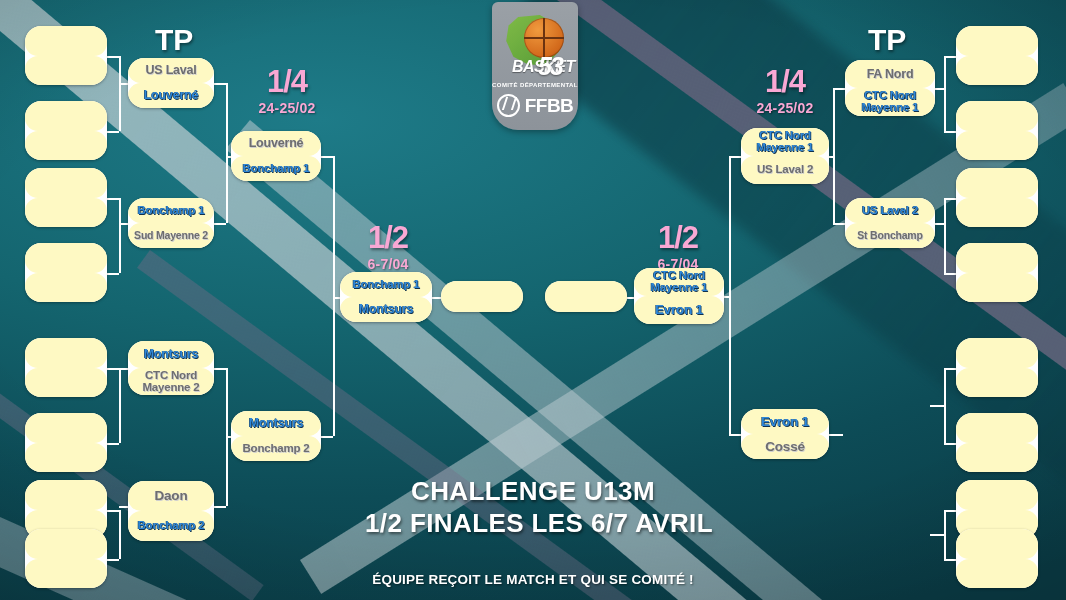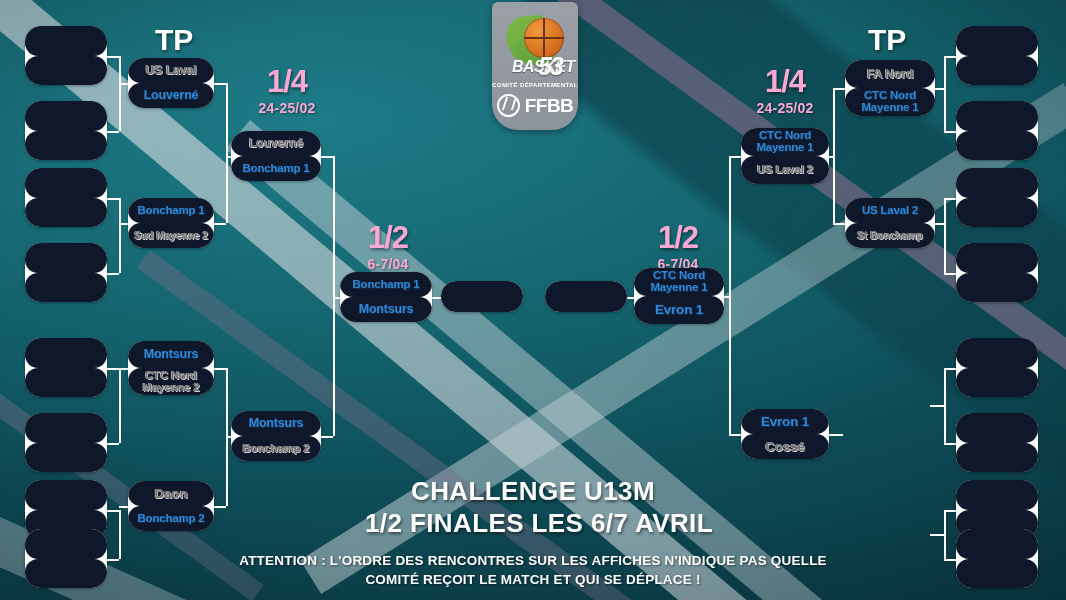--- a/index.html
+++ b/index.html
@@ -83,21 +83,21 @@
     background:#ffffff;
     border-radius:13px;
     box-shadow:0 1px 3px rgba(0,0,0,.35);
     display:flex;flex-direction:column;justify-content:center;
     overflow:hidden;
   }
   .box.two{border-radius:16px;}
   .slot{
     flex:1;
     display:flex;align-items:center;justify-content:center;
-    background:#0f172a;
+    background:#fef9c3;
     border-radius:13px;
     font-weight:bold;
     line-height:1.02;
     text-align:center;
     letter-spacing:-.2px;
     padding:0 3px;
     box-sizing:border-box;
   }
   .slot.win{color:#2f87d8;text-shadow:.8px .8px 0 #10314d,-.4px -.4px 0 #10314d;}
   .slot.lose{color:#6e6e6e;text-shadow:.8px .8px 0 #cfcfcf,-.4px -.4px 0 #e6e6e6;}
@@ -322,21 +322,21 @@
       <div class="box two" style="left: 128px; top: 198px; width: 86px; height: 50px;">
         <div class="slot win" style="font-size: 11.5px;">Bonchamp 1</div>
         <div class="slot lose" style="font-size: 10.5px;">Sud Mayenne 2</div>
       </div>
       <div class="box two" style="left: 128px; top: 341px; width: 86px; height: 54px;">
         <div class="slot win" style="font-size: 12.5px;">Montsurs</div>
         <div class="slot lose" style="font-size: 11.5px;">
           <span>CTC Nord<span class="l2">Mayenne 2</span></span>
         </div>
       </div>
-      <div class="box two" style="left: 128px; top: 481px; width: 86px; height: 50px;">
+      <div class="box two" style="left: 128px; top: 481px; width: 86px; height: 60px;">
         <div class="slot lose" style="font-size: 13.5px;">Daon</div>
         <div class="slot win" style="font-size: 11.5px;">Bonchamp 2</div>
       </div>
       <div class="box two" style="left: 231px; top: 131px; width: 90px; height: 50px;">
         <div class="slot lose" style="font-size: 12.5px;">Louverné</div>
         <div class="slot win" style="font-size: 11.5px;">Bonchamp 1</div>
       </div>
       <div class="box two" style="left: 231px; top: 411px; width: 90px; height: 50px;">
         <div class="slot win" style="font-size: 12.5px;">Montsurs</div>
         <div class="slot lose" style="font-size: 11.5px;">Bonchamp 2</div>
@@ -406,16 +406,15 @@
         <div class="slot " style="font-size: 12px;"></div>
       </div>
       <div class="box two empty" style="left: 956px; top: 529px; width: 82px; height: 59px;">
         <div class="slot " style="font-size: 12px;"></div>
         <div class="slot " style="font-size: 12px;"></div>
       </div>
     </div>
 
   <div class="cap h1">CHALLENGE U13M</div>
   <div class="cap h2">1/2 FINALES LES 6/7 AVRIL</div>
-  <div class="cap n1">ATTENTION : L'ORDRE DES RENCONTRES SUR LES AFFICHES N'INDIQUE PAS QUELLE</div>
-  <div class="cap n2">COMITÉ REÇOIT LE MATCH ET QUI SE DÉPLACE !</div>
+  <div class="cap n2">ÉQUIPE REÇOIT LE MATCH ET QUI SE COMITÉ !</div>
 
 </div>
 
 </body></html>

